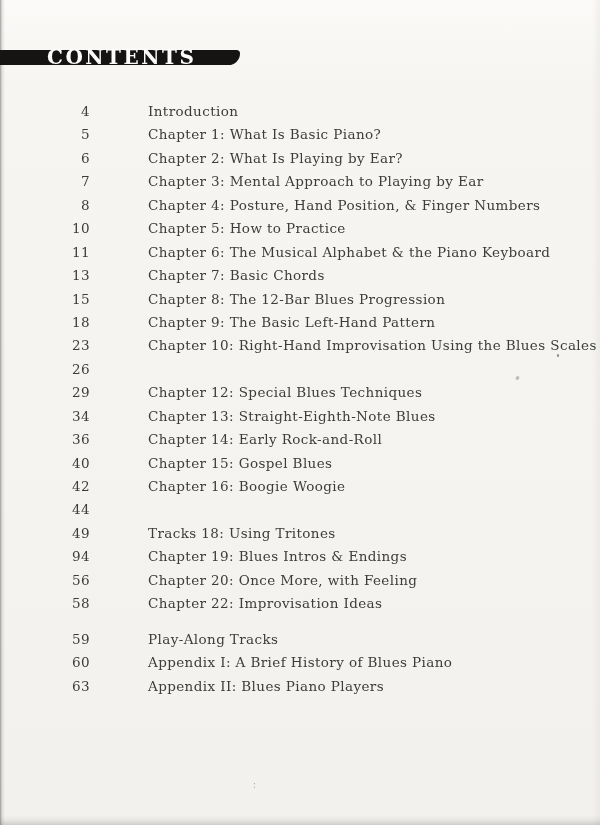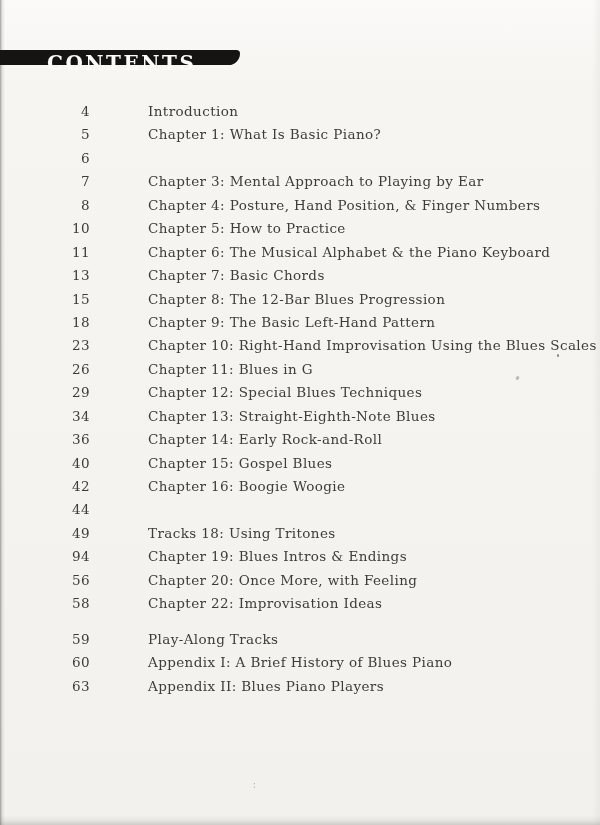--- a/index.html
+++ b/index.html
@@ -35,20 +35,21 @@
   
   .banner {
     position: absolute;
     left: 0;
     top: 50px;
     width: 240px;
     height: 15px;
     background: #151413;
     border-radius: 0 4px 13px 0;
     display: flex;
+    align-items: center;
   }
   .banner-title {
     display: block;
     padding-left: 47px;
     color: #fcfcfb;
     font-size: 20px;
     font-weight: bold;
     letter-spacing: 2.5px;
     line-height: 27px;
     white-space: nowrap;
@@ -108,20 +109,21 @@
       <div class="toc-row">
         <span class="toc-num">4</span>
         <span class="toc-title">Introduction</span>
       </div>
       <div class="toc-row">
         <span class="toc-num">5</span>
         <span class="toc-title">Chapter 1: What Is Basic Piano?</span>
       </div>
       <div class="toc-row">
         <span class="toc-num">6</span>
+        <span class="toc-title">Chapter 2: What Is Playing by Ear?</span>
       </div>
       <div class="toc-row">
         <span class="toc-num">7</span>
         <span class="toc-title">Chapter 3: Mental Approach to Playing by Ear</span>
       </div>
       <div class="toc-row">
         <span class="toc-num">8</span>
         <span class="toc-title">Chapter 4: Posture, Hand Position, &amp; Finger Numbers</span>
       </div>
       <div class="toc-row">
@@ -143,21 +145,20 @@
       <div class="toc-row">
         <span class="toc-num">18</span>
         <span class="toc-title">Chapter 9: The Basic Left-Hand Pattern</span>
       </div>
       <div class="toc-row">
         <span class="toc-num">23</span>
         <span class="toc-title">Chapter 10: Right-Hand Improvisation Using the Blues Scales</span>
       </div>
       <div class="toc-row">
         <span class="toc-num">26</span>
-        <span class="toc-title">Chapter 11: Blues in G</span>
       </div>
       <div class="toc-row">
         <span class="toc-num">29</span>
         <span class="toc-title">Chapter 12: Special Blues Techniques</span>
       </div>
       <div class="toc-row">
         <span class="toc-num">34</span>
         <span class="toc-title">Chapter 13: Straight-Eighth-Note Blues</span>
       </div>
       <div class="toc-row">

